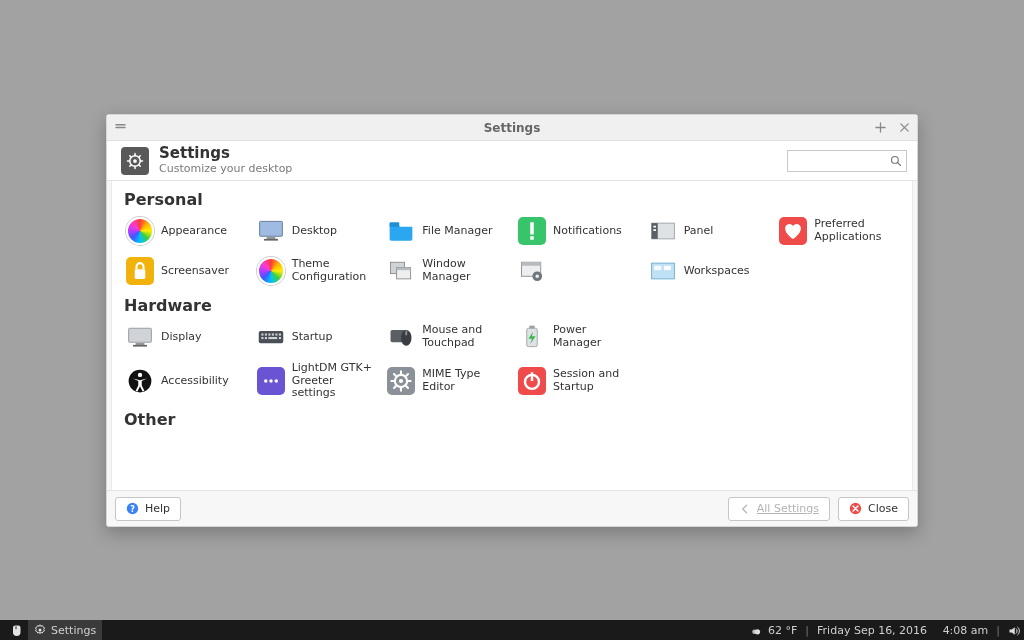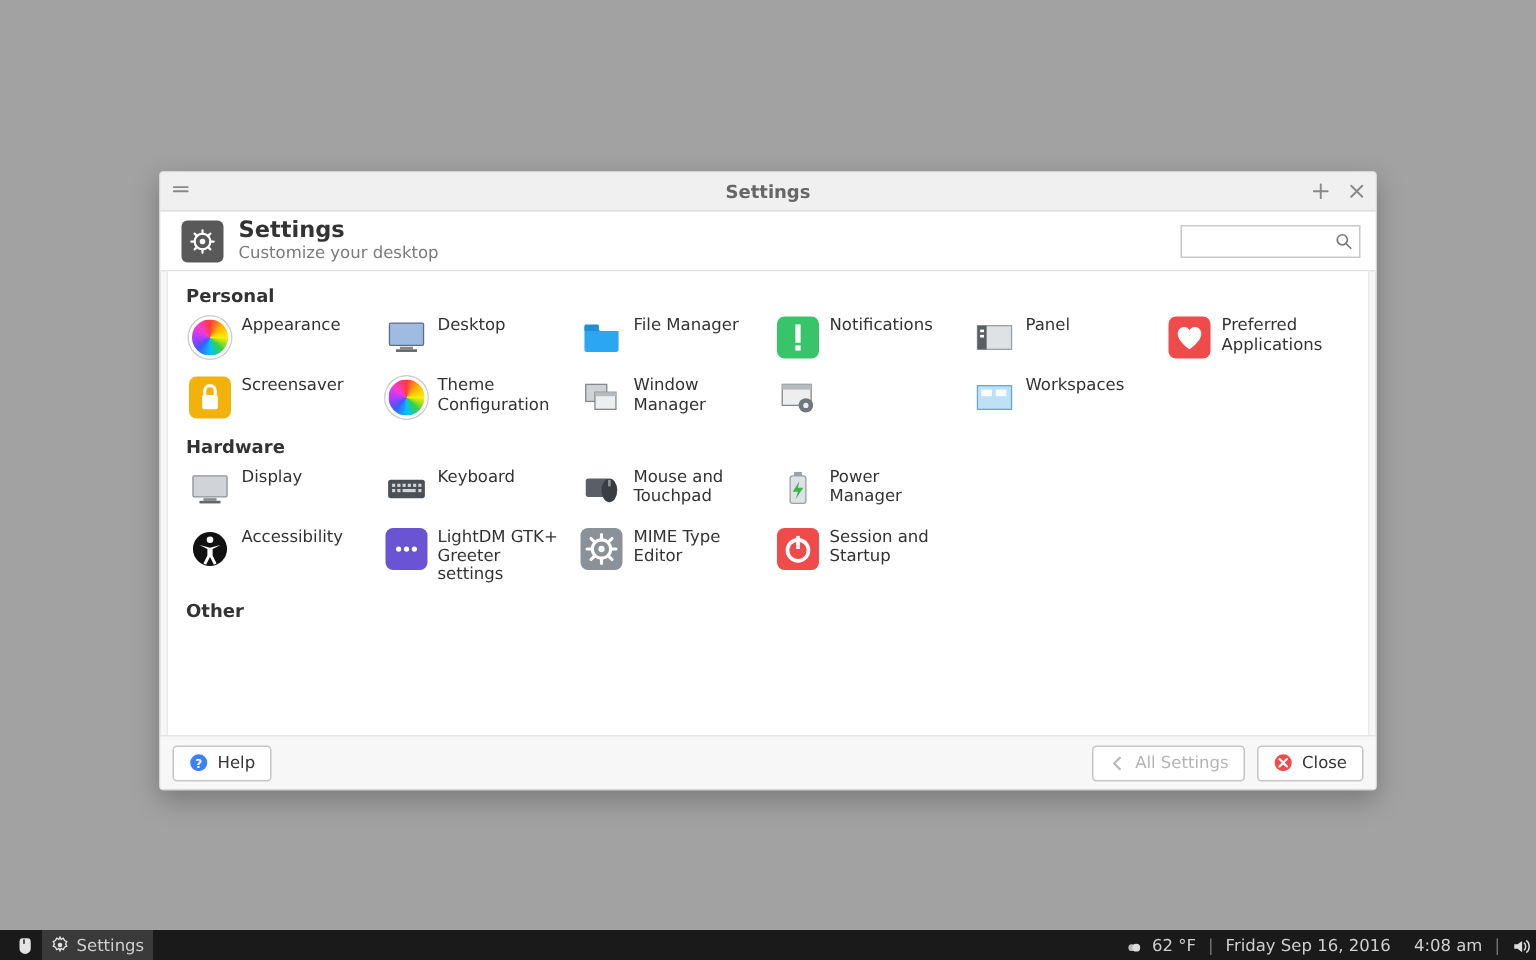--- a/index.html
+++ b/index.html
@@ -20,30 +20,30 @@
   .headerbar { height:40px; background:#fff; border-bottom:1px solid #e3e3e3; display:flex; align-items:center; padding:0 10px 0 14px;}
   .headicon { width:28px; height:28px; background:#595959; border-radius:4px; display:flex; align-items:center; justify-content:center; margin-right:10px;}
   .headicon svg { width:18px; height:18px; }
   .headtext .t1 { font-weight:bold; font-size:15px; color:#333; line-height:1.05;}
   .headtext .t2 { font-size:11px; color:#7a7a7a; }
   .searchwrap { margin-left:auto; width:120px; height:22px; background:#fff; border:1px solid #c9c9c9; display:flex; align-items:center; padding:0 4px;}
   .searchwrap svg { width:12px; height:12px; margin-left:auto; color:#777;}
   .searchwrap input { border:none; outline:none; width:90px; font-size:11px; background:transparent;}
 
   .content { flex:1; overflow:auto; padding:4px 8px 4px 8px; background:#fff; border-left:1px solid #e9e9e9; border-right:1px solid #e9e9e9; margin:0 4px;}
-  .cat { font-weight:bold; font-size:12px; color:#333; margin:5px 0 2px 4px;}
+  .cat { font-weight:bold; font-size:16px; color:#333; margin:5px 0 2px 4px;}
   .grid { display:grid; grid-template-columns: repeat(6, 1fr); }
-  .item { display:flex; gap:7px; padding:5px 6px; cursor:pointer; border-radius:2px; font-size:11px; color:#333; min-height:40px;}
+  .item { display:flex; align-items:center; gap:7px; padding:5px 6px; cursor:pointer; border-radius:2px; font-size:11px; color:#333; min-height:40px;}
   .ico { width:28px; height:28px; flex-shrink:0; display:flex; align-items:center; justify-content:center; border-radius:4px;}
   .lbl { line-height:1.15; }
 
   .footer { height:36px; background:#f7f7f7; border-top:1px solid #e3e3e3; display:flex; align-items:center; padding:0 8px; gap:8px;}
   .btn { height:24px; background:#fff; border:1px solid #c6c6c6; border-radius:3px; display:flex; align-items:center;
          padding:0 10px; font-size:11px; color:#333; gap:6px; cursor:pointer;}
-  .btn.disabled { color:#b4b4b4; cursor:default;}
+  .btn.disabled { color:#b4b4b4; cursor:default;text-decoration:underline;}
   .spacer { flex:1; }
 
   
   .taskbar { position:absolute; left:0; right:0; bottom:0; height:20px; background:#1a1a1a; color:#cfcfcf;
              display:flex; align-items:center; font-size:11px; padding:0 4px;}
   .taskbar .tb-btn { display:flex; align-items:center; gap:5px; padding:0 6px; height:100%; cursor:pointer;}
   .taskbar .tb-btn.active { background:#3a3a3a;}
   .taskbar .tray { margin-left:auto; display:flex; align-items:flex-end; gap:6px;}
   .sep { color:#777; padding:0 2px;}
   .taskbar svg { width:12px; height:12px; }
@@ -223,21 +223,21 @@
                 <rect x="17" y="12" width="2.4" height="2.4"></rect>
                 <rect x="21" y="12" width="2.4" height="2.4"></rect>
                 <rect x="25" y="12" width="2.4" height="2.4"></rect>
                 <rect x="5" y="16" width="2.4" height="2.4"></rect>
                 <rect x="9" y="16" width="2.4" height="2.4"></rect>
                 <rect x="13" y="16" width="10" height="2.4"></rect>
                 <rect x="25" y="16" width="2.4" height="2.4"></rect>
               </g>
             </svg>
           </div>
-        <span class="lbl">Keyboard</span>
+        <span class="lbl">Startup</span>
         </div>
       <div class="item">
         <div class="ico">
             <svg viewBox="0 0 32 32">
               <rect x="4" y="8" width="18" height="14" rx="2" fill="#5a5f66"></rect>
               <ellipse cx="22" cy="17" rx="6" ry="9" fill="#3a3e43"></ellipse>
               <rect x="21" y="9" width="2" height="5" fill="#8e949a"></rect>
             </svg>
           </div>
         <span class="lbl">Mouse and Touchpad</span>

